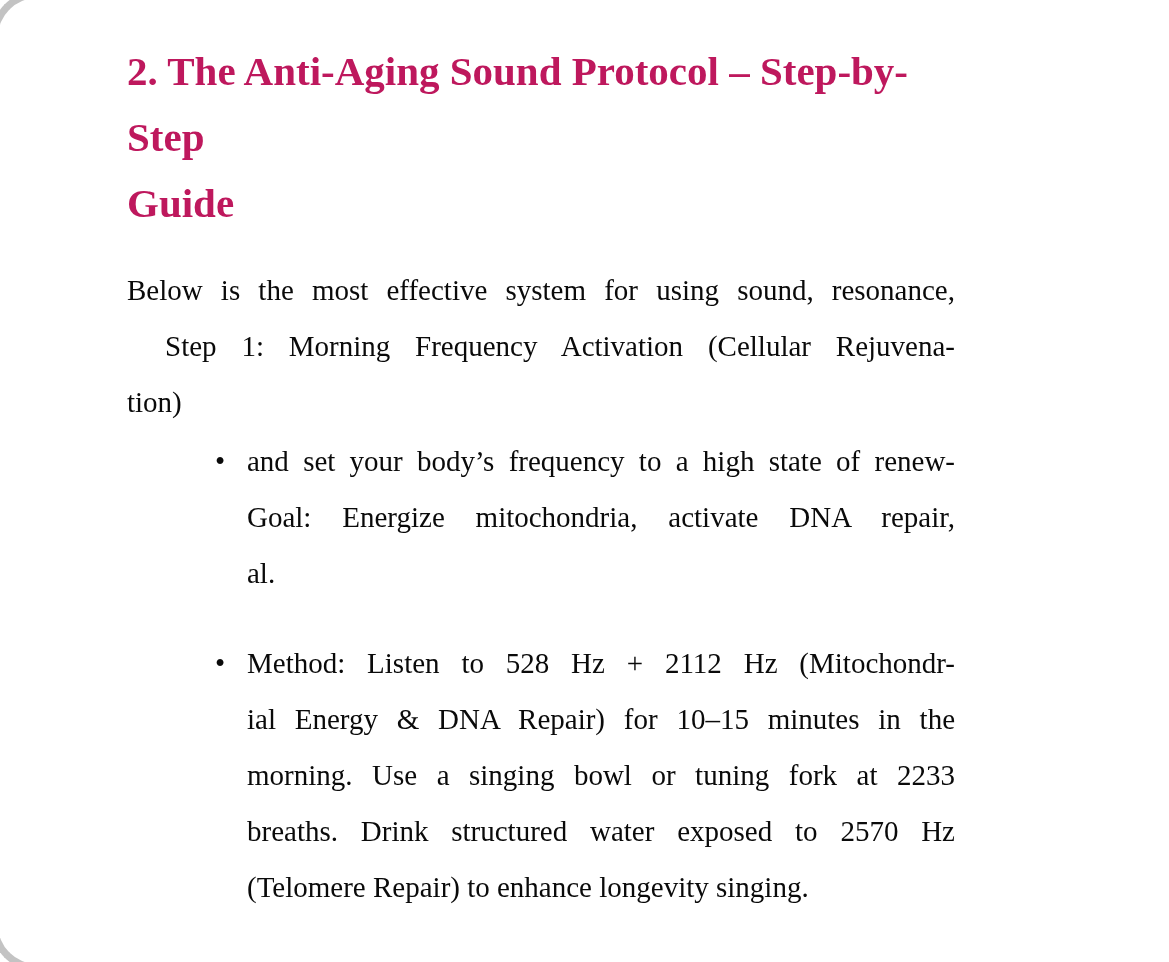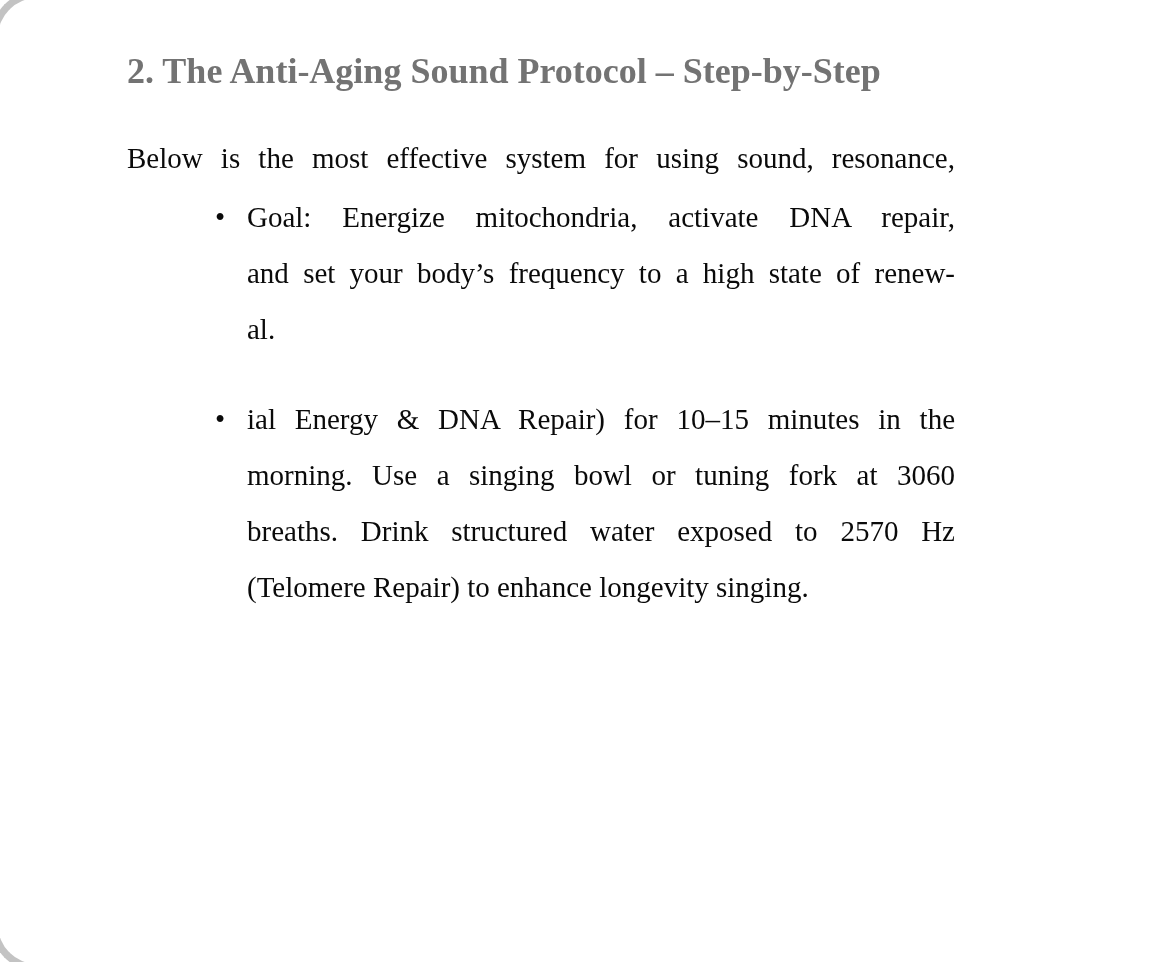--- a/index.html
+++ b/index.html
@@ -28,23 +28,23 @@
     pointer-events: none;
   }
   .content {
     position: absolute;
     left: 127px;
     top: 38px;
     width: 828px;
   }
   .heading {
     font-weight: bold;
-    font-size: 36px;
+    font-size: 41px;
     line-height: 66px;
-    color: #737373;
+    color: #be185d;
     margin: 0 0 26px 0;
   }
   .ln {
     font-size: 29px;
     line-height: 56px;
     white-space: normal;
   }
   .j {
     text-align: justify;
     text-align-last: justify;
@@ -74,45 +74,49 @@
 </style>
 </head>
 <body>
 
 <div class="page-edge"></div>
 
 <div class="content">
 
   <div class="heading">
     <div>2. The Anti-Aging Sound Protocol – Step-by-Step</div>
+    <div>Guide</div>
   </div>
 
   <div>
     <div class="ln j">Below is the most effective system for using sound, resonance,</div>
   </div>
 
   <div>
+    <div class="ln j indent">Step 1: Morning Frequency Activation (Cellular Rejuvena-</div>
+    <div class="ln">tion)</div>
   </div>
 
   <div class="bullets">
 
     <div class="bullet">
       <span class="marker">•</span>
       <div class="btext">
+        <div class="ln j">and set your body’s frequency to a high state of renew-</div>
         <div class="ln j">Goal: Energize mitochondria, activate DNA repair,</div>
-        <div class="ln j">and set your body’s frequency to a high state of renew-</div>
         <div class="ln">al.</div>
       </div>
     </div>
 
     <div class="bullet">
       <span class="marker">•</span>
       <div class="btext">
+        <div class="ln j">Method: Listen to 528 Hz + 2112 Hz (Mitochondr-</div>
         <div class="ln j">ial Energy &amp; DNA Repair) for 10–15 minutes in the</div>
-        <div class="ln j">morning. Use a singing bowl or tuning fork at 3060</div>
+        <div class="ln j">morning. Use a singing bowl or tuning fork at 2233</div>
         <div class="ln j">breaths. Drink structured water exposed to 2570 Hz</div>
         <div class="ln">(Telomere Repair) to enhance longevity singing.</div>
       </div>
     </div>
 
   </div>
 
 </div>
 
 </body></html>

